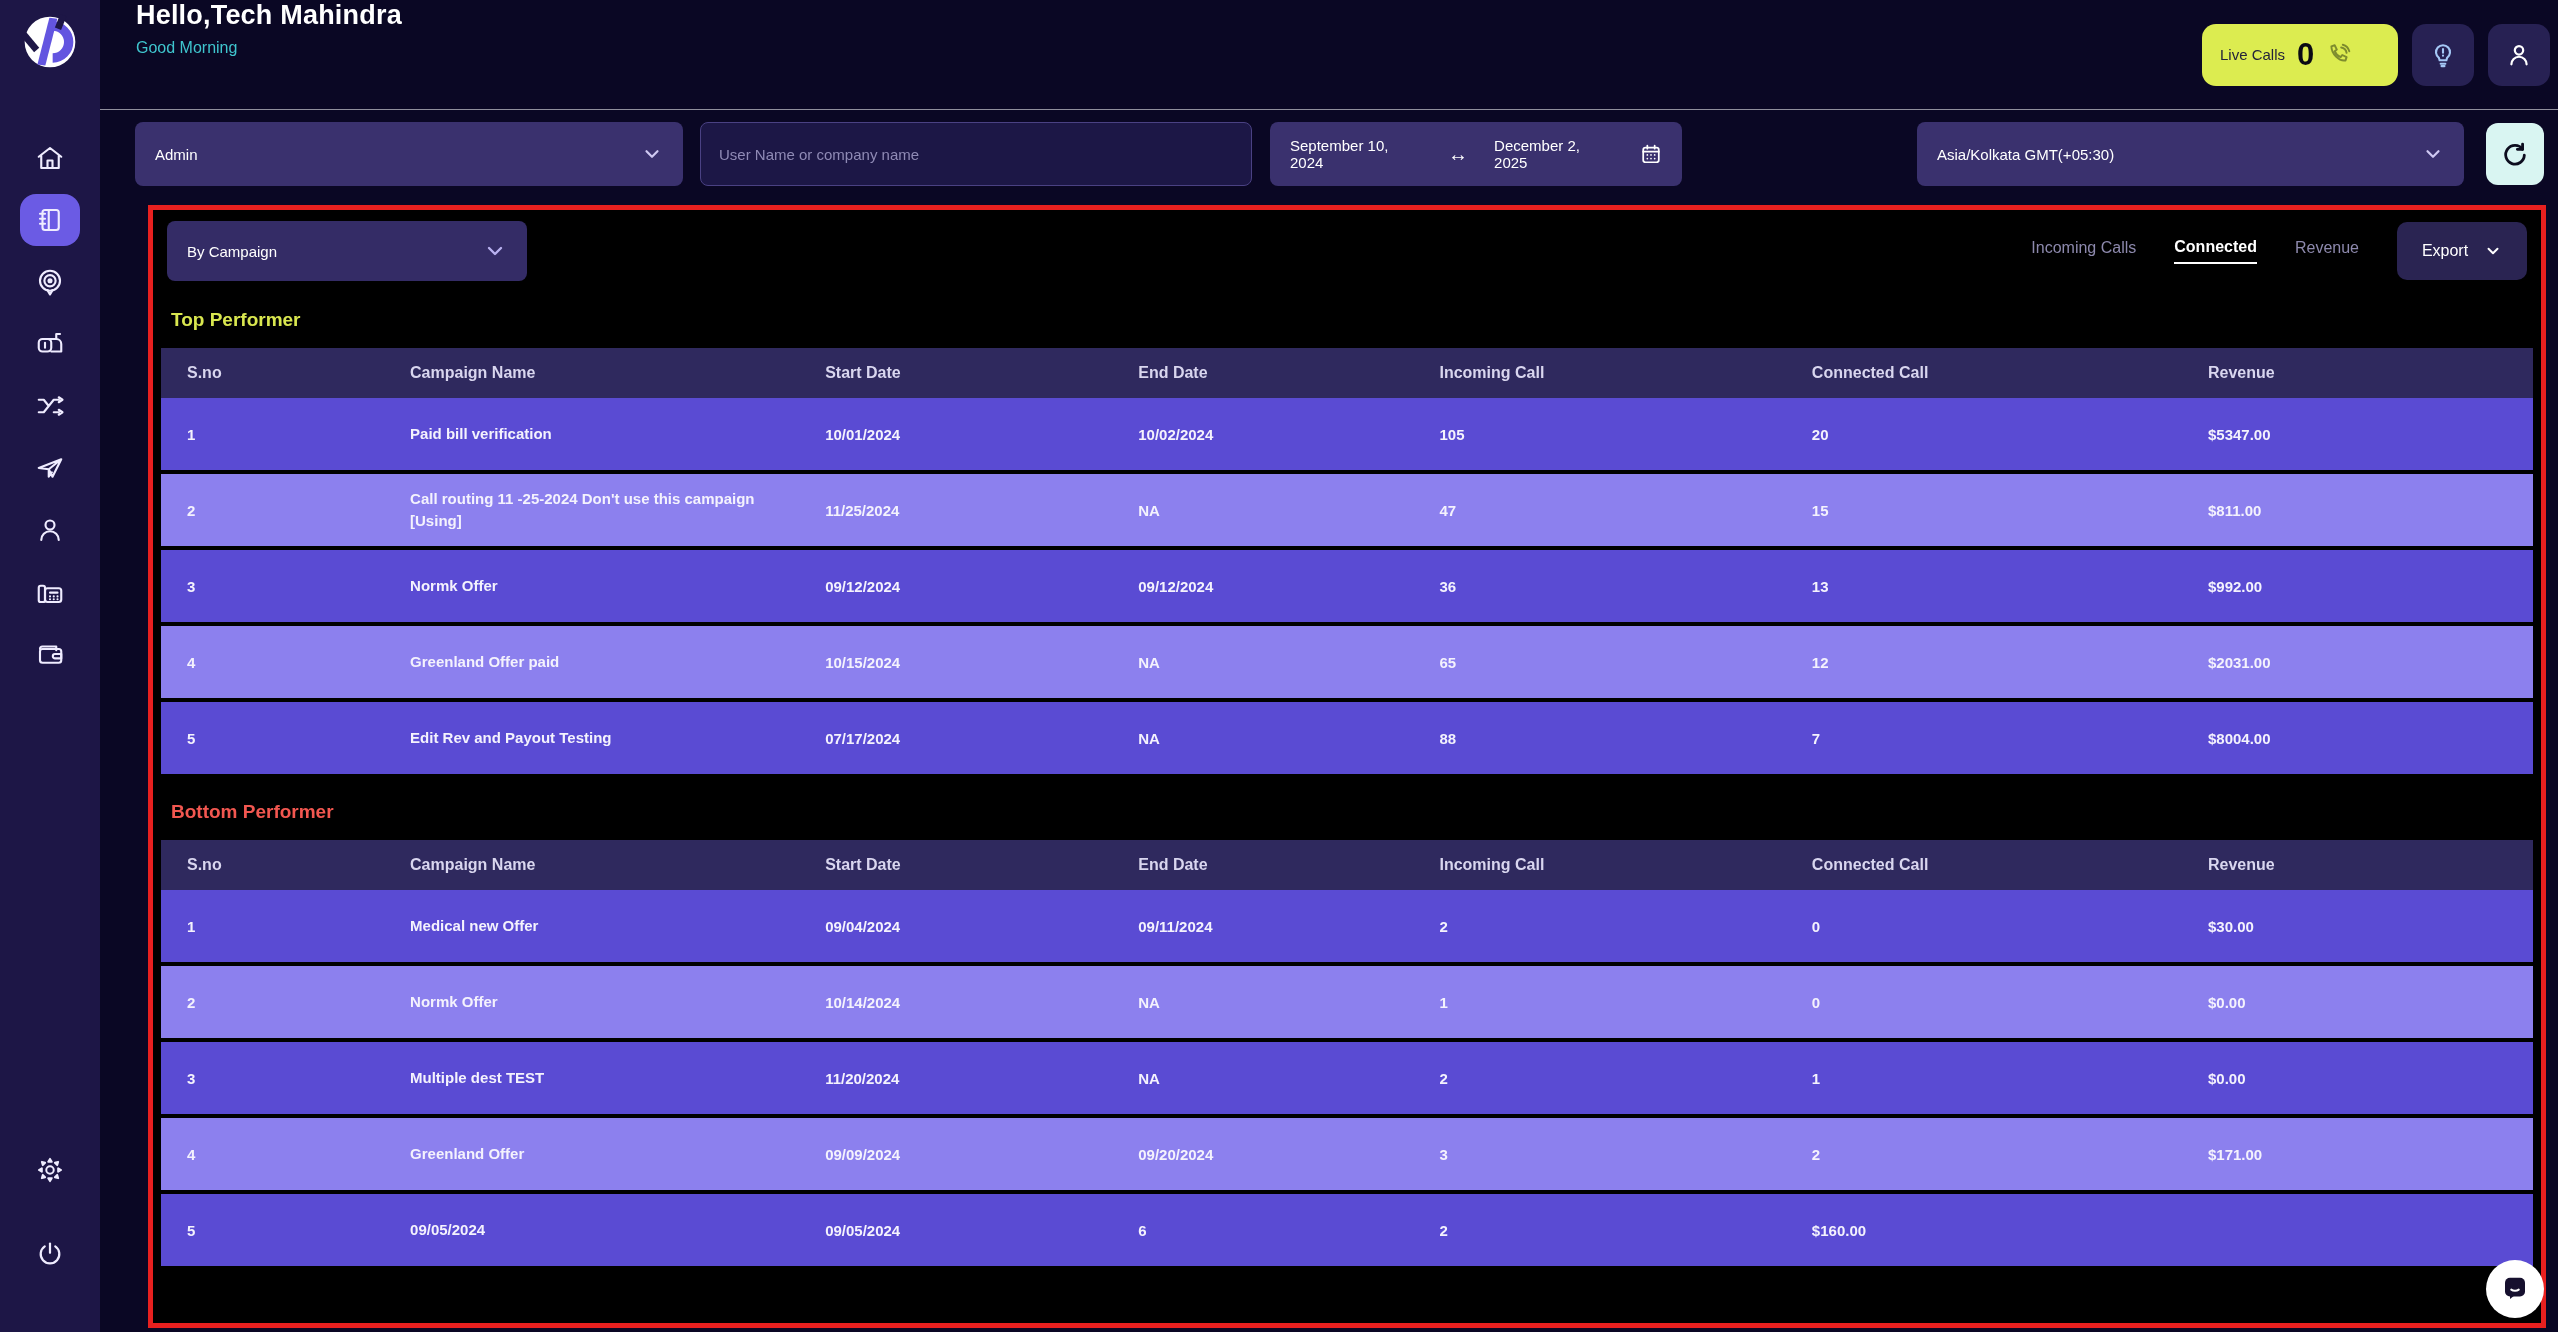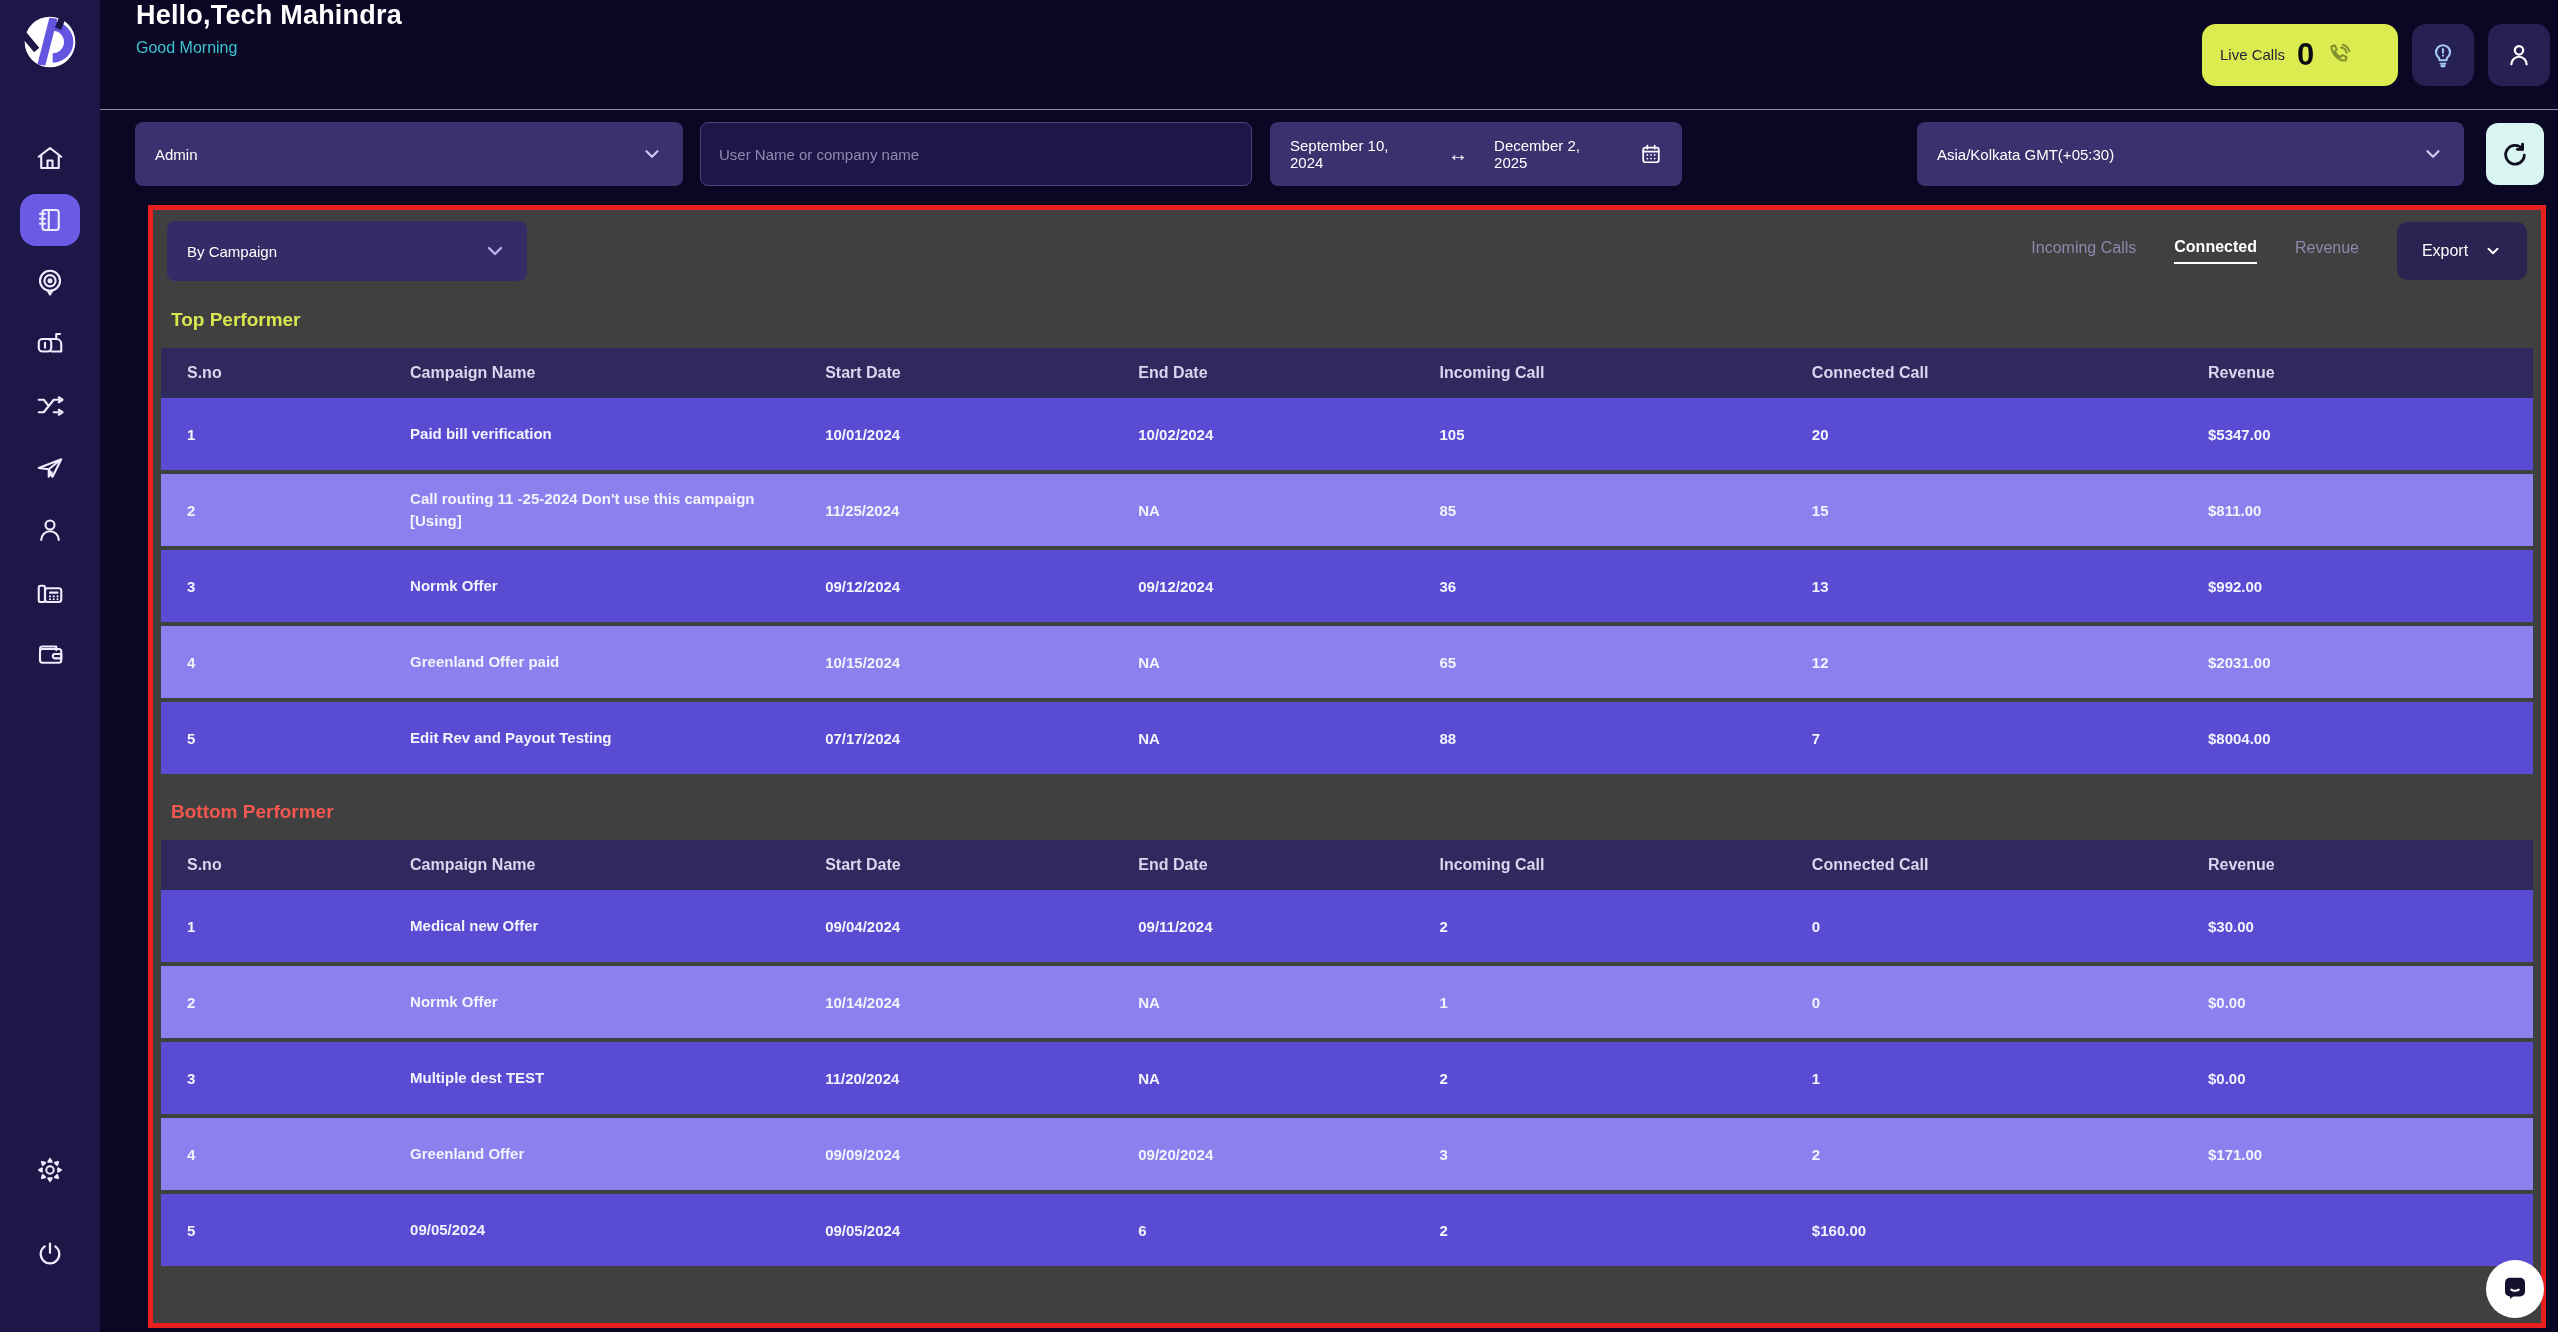--- a/index.html
+++ b/index.html
@@ -68,21 +68,21 @@
   .ctl-tz { width:547px; margin-left:auto; }
   .arrow-lr { font-size:20px; color:#fff; }
   .refresh-btn {
     width:58px; height:62px; margin-left:22px; border-radius:12px; background:#d9f5f2;
     display:flex; align-items:center; justify-content:center; cursor:pointer;
   }
 
   
   .panel {
     position:absolute; left:148px; top:205px; width:2398px; bottom:4px;
-    border:5px solid #e8201f; background:#404040; padding:8px 8px 0 8px; overflow:hidden;
+    border:5px solid #e8201f; background:#000000; padding:8px 8px 0 8px; overflow:hidden;
   }
   .panel-top { display:flex; align-items:center; height:62px; margin:2px 6px 0 6px; }
   .ctl-group { width:360px; background:#342c66; height:60px; }
   .tabs { margin-left:auto; display:flex; align-items:center; gap:38px; margin-right:38px; }
   .tab { font-size:16px; color:#8d89ad; cursor:pointer; padding-bottom:6px; }
   .tab.active { color:#ffffff; font-weight:600; border-bottom:2px solid #ffffff; }
   .export-btn {
     width:130px; height:58px; border-radius:10px; background:#2a2452;
     display:flex; align-items:center; justify-content:center; gap:16px;
     font-size:16px; cursor:pointer;
@@ -339,21 +339,21 @@
           <div class="t-cell">10/02/2024</div>
           <div class="t-cell">105</div>
           <div class="t-cell">20</div>
           <div class="t-cell">$5347.00</div>
         </div>
         <div class="t-row even">
           <div class="t-cell">2</div>
           <div class="t-cell">Call routing 11 -25-2024 Don't use this campaign [Using]</div>
           <div class="t-cell">11/25/2024</div>
           <div class="t-cell">NA</div>
-          <div class="t-cell">85</div>
+          <div class="t-cell">47</div>
           <div class="t-cell">15</div>
           <div class="t-cell">$811.00</div>
         </div>
         <div class="t-row odd">
           <div class="t-cell">3</div>
           <div class="t-cell">Normk Offer</div>
           <div class="t-cell">09/12/2024</div>
           <div class="t-cell">09/12/2024</div>
           <div class="t-cell">36</div>
           <div class="t-cell">13</div>

